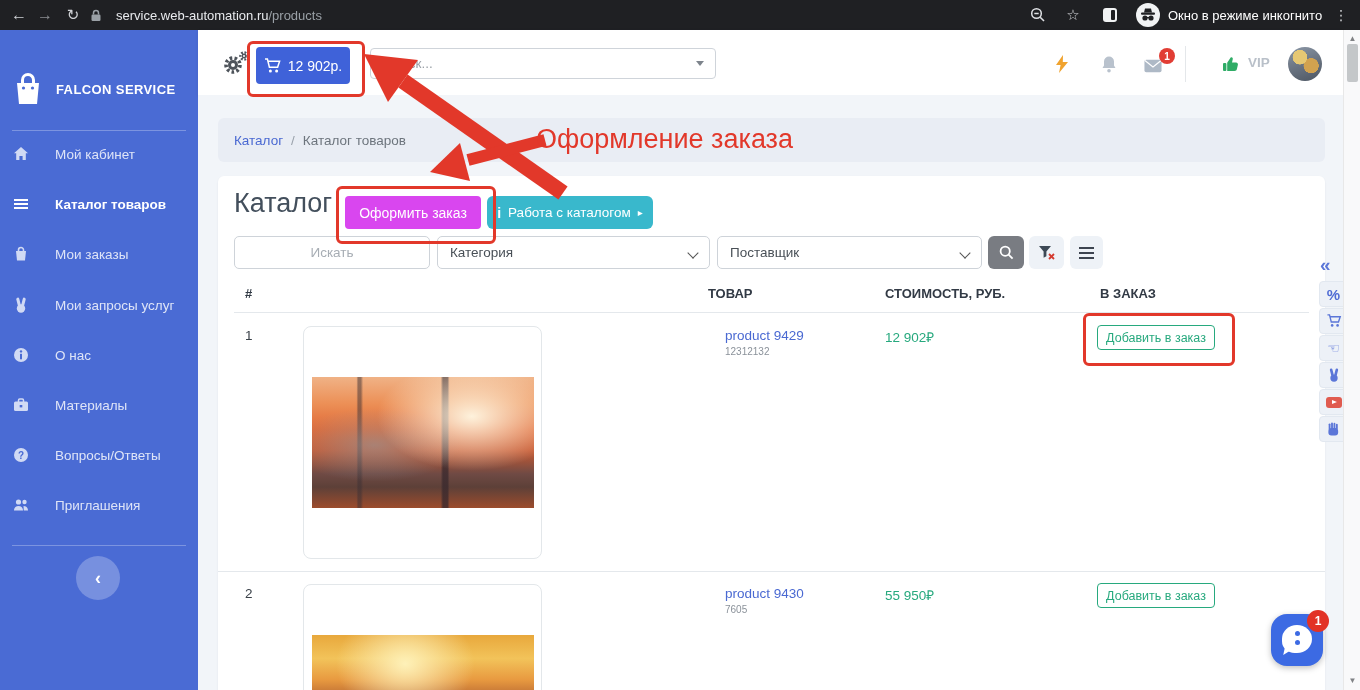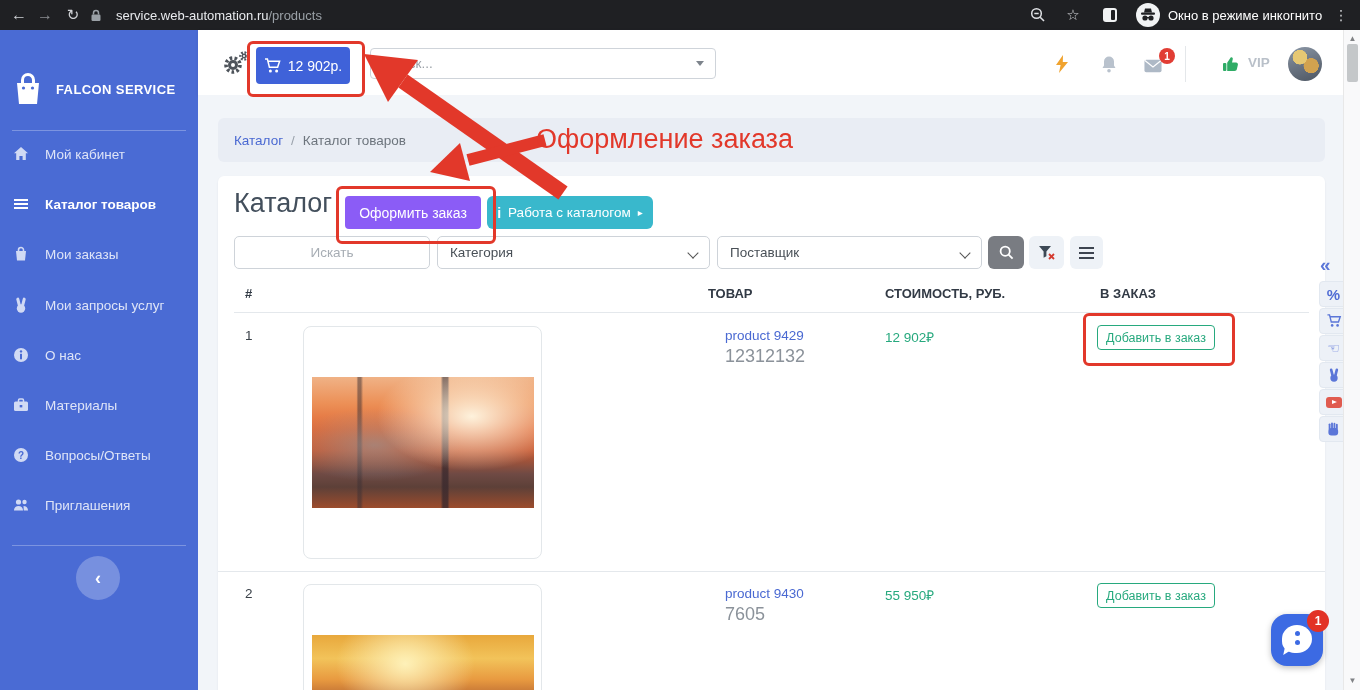--- a/index.html
+++ b/index.html
@@ -14,21 +14,21 @@
   .urltext{position:absolute;top:0;height:30px;display:flex;align-items:center;font-size:13px;color:#e8eaed;}
   .urlpath{color:#9aa0a6;}
   .incog-circle{position:absolute;left:1136px;top:3px;width:24px;height:24px;border-radius:50%;background:#f1f3f4;}
   .incog-text{position:absolute;left:1168px;top:0;height:30px;display:flex;align-items:center;font-size:13px;color:#fff;}
 
   
   .sidebar{position:absolute;left:0;top:30px;width:198px;height:660px;background:#4a6bd4;}
   .brand{position:absolute;left:56px;top:52px;color:#fff;font-size:13px;font-weight:bold;letter-spacing:.4px;}
   .bagicon{position:absolute;left:14px;top:42px;}
   .side-div{position:absolute;left:12px;width:174px;height:1px;background:rgba(255,255,255,.28);}
-  .nav-item{position:absolute;left:13px;display:flex;align-items:center;gap:16px;height:24px;color:rgba(255,255,255,.82);
+  .nav-item{position:absolute;left:13px;display:flex;align-items:center;gap:26px;height:24px;color:rgba(255,255,255,.82);
             font-size:13.5px;cursor:pointer;}
   .nav-item .ni{width:16px;height:16px;opacity:.75;flex:0 0 16px;}
   .nav-item.active{color:#fff;font-weight:bold;}
   .nav-item.active .ni{opacity:1;}
   .collapse-btn{position:absolute;left:76px;top:526px;width:44px;height:44px;border-radius:50%;
                 background:rgba(255,255,255,.25);color:#fff;display:flex;align-items:center;justify-content:center;
                 font-size:18px;font-weight:bold;cursor:pointer;}
 
   
   .appheader{position:absolute;left:198px;top:30px;width:1145px;height:65px;background:#fff;
@@ -56,21 +56,21 @@
   .page{position:absolute;left:198px;top:95px;width:1145px;height:595px;background:#f2f5f9;}
   .crumbbar{position:absolute;left:20px;top:23px;width:1107px;height:44px;background:#e9edf4;border-radius:6px;
             display:flex;align-items:center;padding-left:16px;box-sizing:border-box;font-size:13.5px;}
   .crumb-home{color:#4a69d2;cursor:pointer;}
   .crumb-sep{color:#9aa2ab;margin:0 8px;}
   .crumb-cur{color:#6d757d;}
 
   .card{position:absolute;left:20px;top:81px;width:1107px;height:680px;background:#fff;border-radius:6px;
         box-shadow:0 1px 2px rgba(30,40,60,.08);}
   .cardtitle{position:absolute;left:16px;top:12px;font-size:27px;color:#434f5c;}
-  .btn-checkout{position:absolute;left:127px;top:20px;width:136px;height:33px;background:#8b5cf6;border:none;
+  .btn-checkout{position:absolute;left:127px;top:20px;width:136px;height:33px;background:#d946ef;border:none;
                 border-radius:4px;color:#fff;font-size:14px;cursor:pointer;font-family:"Liberation Sans",sans-serif;}
   .btn-help{position:absolute;left:269px;top:20px;width:166px;height:33px;background:#39b8cc;border:none;
             border-radius:6px;color:#fff;font-size:13.5px;cursor:pointer;display:flex;align-items:center;
             justify-content:center;gap:7px;font-family:"Liberation Sans",sans-serif;}
   .btn-help .ii{font-weight:bold;font-size:14px;}
   .btn-help .ha{font-size:10px;}
 
   .f-input{position:absolute;top:60px;height:33px;border:1px solid #ced3d9;border-radius:5px;background:#fff;
            box-sizing:border-box;font-size:13.5px;padding:0 12px;color:#555;outline:none;
            font-family:"Liberation Sans",sans-serif;}
@@ -96,21 +96,21 @@
   .photo1{background:
       radial-gradient(ellipse at 72% 30%,rgba(255,248,228,.95),rgba(255,240,210,0) 42%),
       radial-gradient(ellipse at 28% 52%,rgba(140,158,168,.55),rgba(140,158,168,0) 38%),
       linear-gradient(90deg,transparent 58%,rgba(55,40,45,.75) 59%,rgba(55,40,45,.75) 61%,transparent 62%),
       linear-gradient(90deg,transparent 20%,rgba(60,48,52,.5) 20.8%,rgba(60,48,52,.5) 22%,transparent 23%),
       linear-gradient(180deg,#f0b286 0%,#ec9057 20%,#e06a38 40%,#c75a33 56%,#6f4a44 74%,#5d4038 84%,#9c4c2d 100%);}
   .photo2{background:
       radial-gradient(ellipse at 42% 22%,rgba(255,244,190,.95),rgba(255,220,130,0) 38%),
       linear-gradient(180deg,#e8a83c 0%,#f2c35a 18%,#e89a40 34%,#b96a33 48%,#6e4a33 58%,#3c332e 70%,#2b2624 100%);}
   .pname{position:absolute;left:507px;top:15px;font-size:13.5px;color:#4a69d2;cursor:pointer;}
-  .pcode{position:absolute;left:507px;top:33px;font-size:18px;color:#8b929a;}
+  .pcode{position:absolute;left:507px;top:33px;font-size:10px;color:#8b929a;}
   .pprice{position:absolute;left:667px;top:15px;font-size:13.5px;color:#27a97e;}
   .btn-add{position:absolute;left:879px;top:12px;width:118px;height:25px;background:#fff;border:1px solid #27a97e;
            border-radius:4px;color:#27a97e;font-size:12.5px;cursor:pointer;font-family:"Liberation Sans",sans-serif;}
 
   
   .rail-collapse{position:absolute;left:1320px;top:254px;color:#5b76d8;font-size:19px;font-weight:bold;cursor:pointer;}
   .railbox{position:absolute;left:1319px;width:29px;height:26px;background:#edf1f7;border:1px solid #e2e8f0;
            border-radius:4px;box-sizing:border-box;display:flex;align-items:center;justify-content:center;
            cursor:pointer;color:#5b76d8;}
   .railbox .pct{font-size:15px;font-weight:bold;color:#4f6bd4;}

